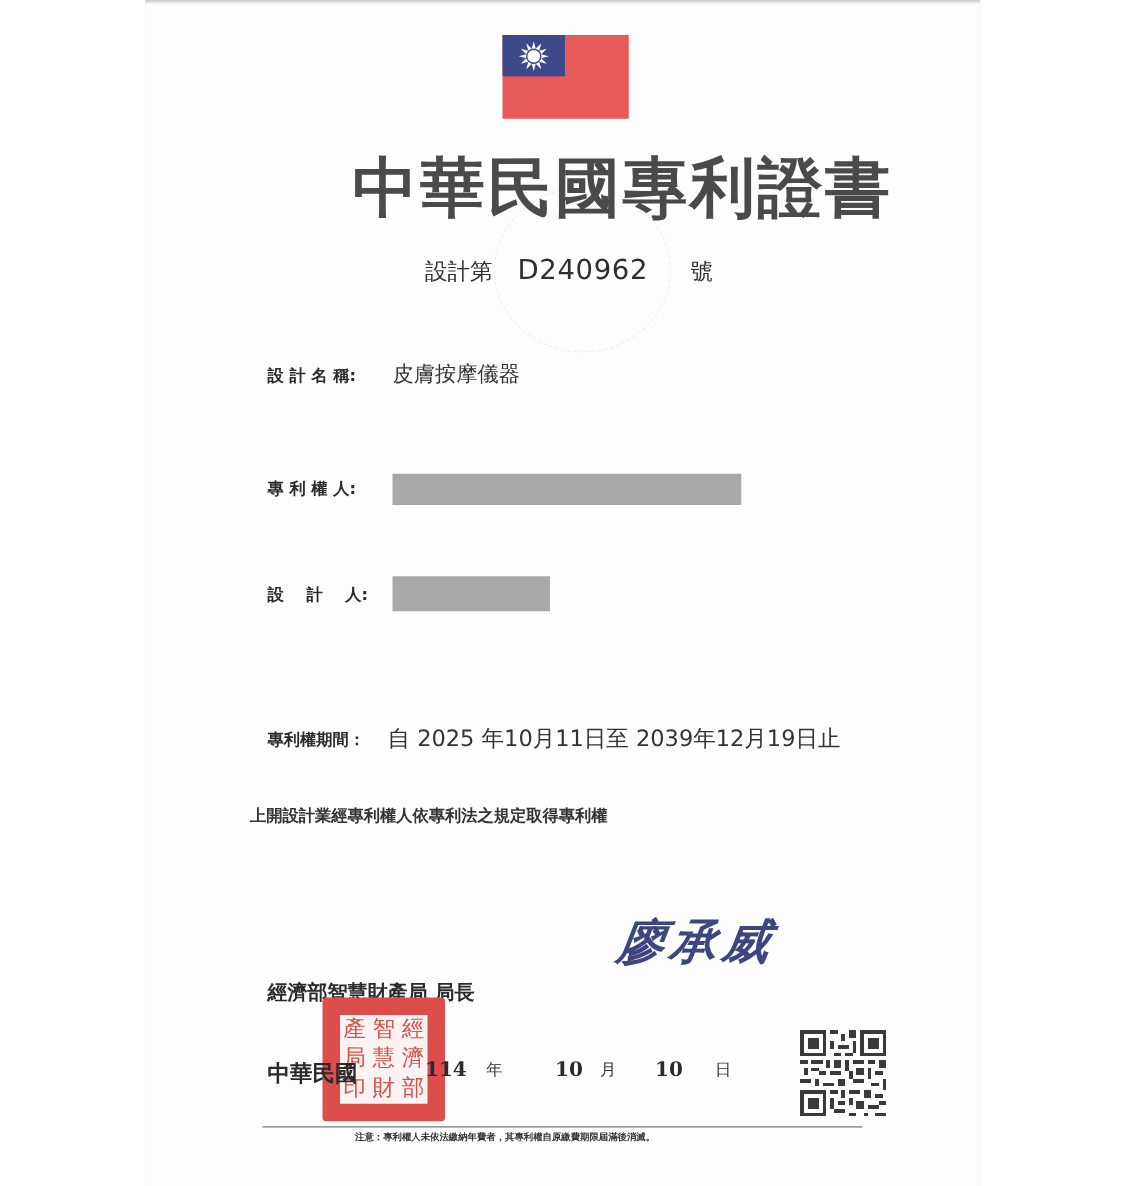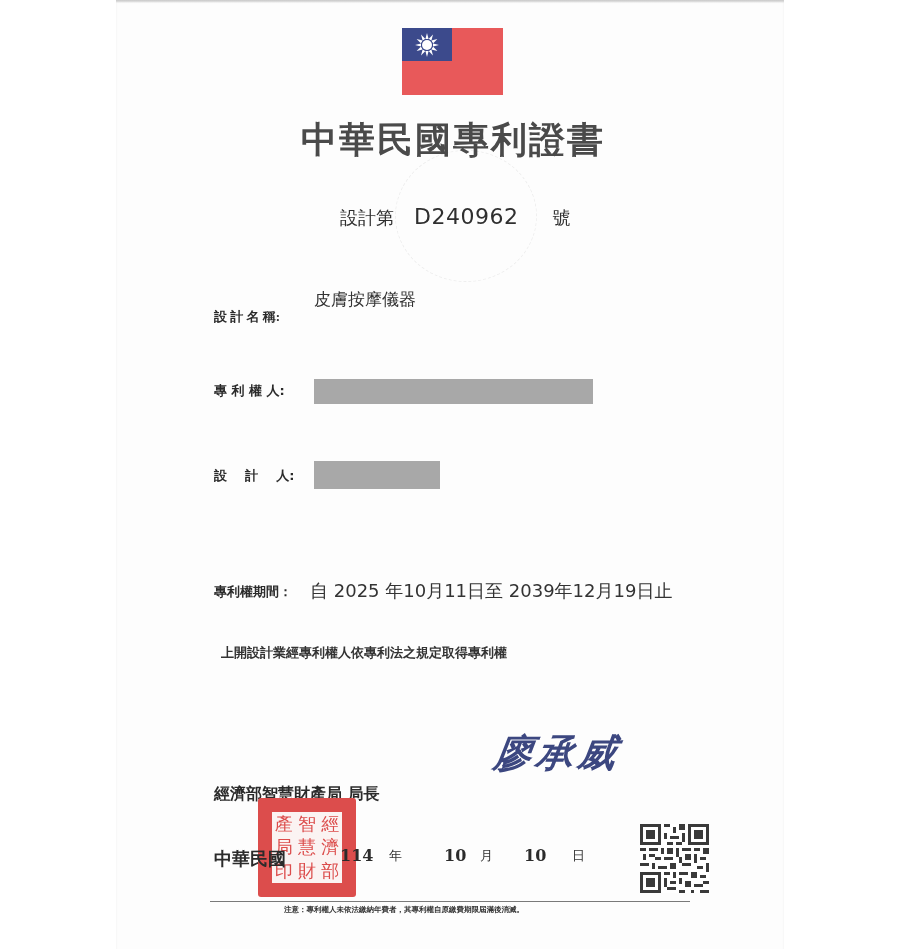--- a/index.html
+++ b/index.html
@@ -66,21 +66,21 @@
       width: 26px;
       height: 26px;
     }
     .title {
       position: absolute;
       left: 282px;
       top: 116px;
       width: 342px;
       font-family: "DejaVu Serif", "Liberation Serif", serif;
       font-weight: bold;
-      font-size: 36px;
+      font-size: 52px;
       letter-spacing: 2px;
       color: #4a4a4a;
       white-space: nowrap;
       text-align: center;
     }
     .cert-no {
       position: absolute;
       top: 204px;
       left: 340px;
       font-size: 18px;
@@ -122,21 +122,21 @@
     .term-value {
       position: absolute;
       left: 310px;
       top: 579px;
       font-size: 18px;
       color: #333;
       white-space: nowrap;
     }
     .statement {
       position: absolute;
-      left: 221px;
+      left: 200px;
       top: 644px;
       font-size: 13px;
       font-weight: bold;
       color: #333;
       white-space: nowrap;
     }
     .authority {
       position: absolute;
       left: 214px;
       top: 746px;
@@ -272,21 +272,21 @@
     </svg>
   </div>
 </div>
 
 <div class="title">中華民國專利證書</div>
 
 <div class="cert-no">
   <span class="prefix">設計第</span><span class="number">D240962</span><span class="suffix">號</span>
 </div>
 
-<div class="field-label" style="top:308px;font-family:Liberation Serif, serif;">設 計 名 稱:</div>
+<div class="field-label" style="top:292px;">設 計 名 稱:</div>
 <div class="field-value" style="left:314px; top:288px;">皮膚按摩儀器</div>
 
 <div class="field-label" style="top:382px;">專 利 權 人:</div>
 <div class="redacted" style="left:314px; top:379px; width:279px; height:25px;"></div>
 
 <div class="field-label" style="top:467px; white-space:pre;">設    計    人:</div>
 <div class="redacted" style="left:314px; top:461px; width:126px; height:28px;"></div>
 
 <div class="term-label">專利權期間：</div>
 <div class="term-value">自 2025 年10月11日至 2039年12月19日止</div>

